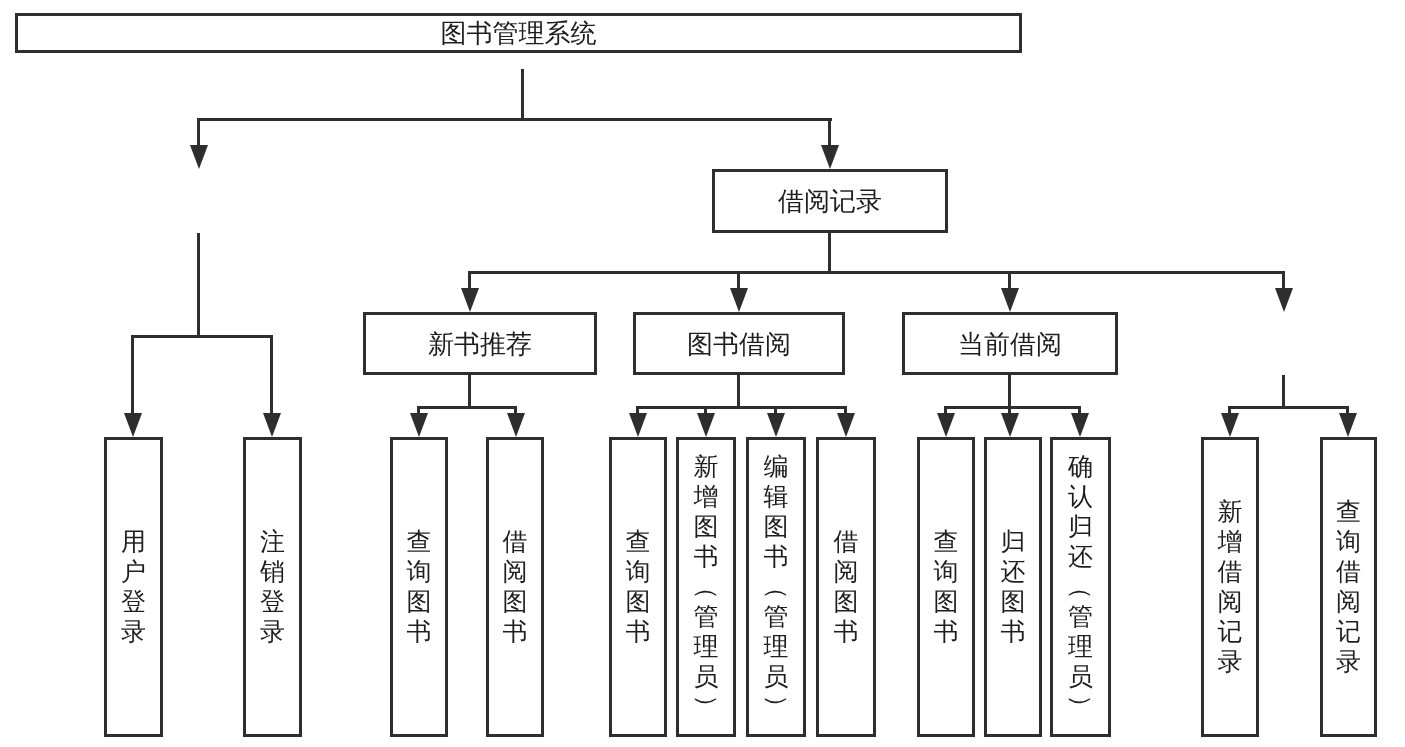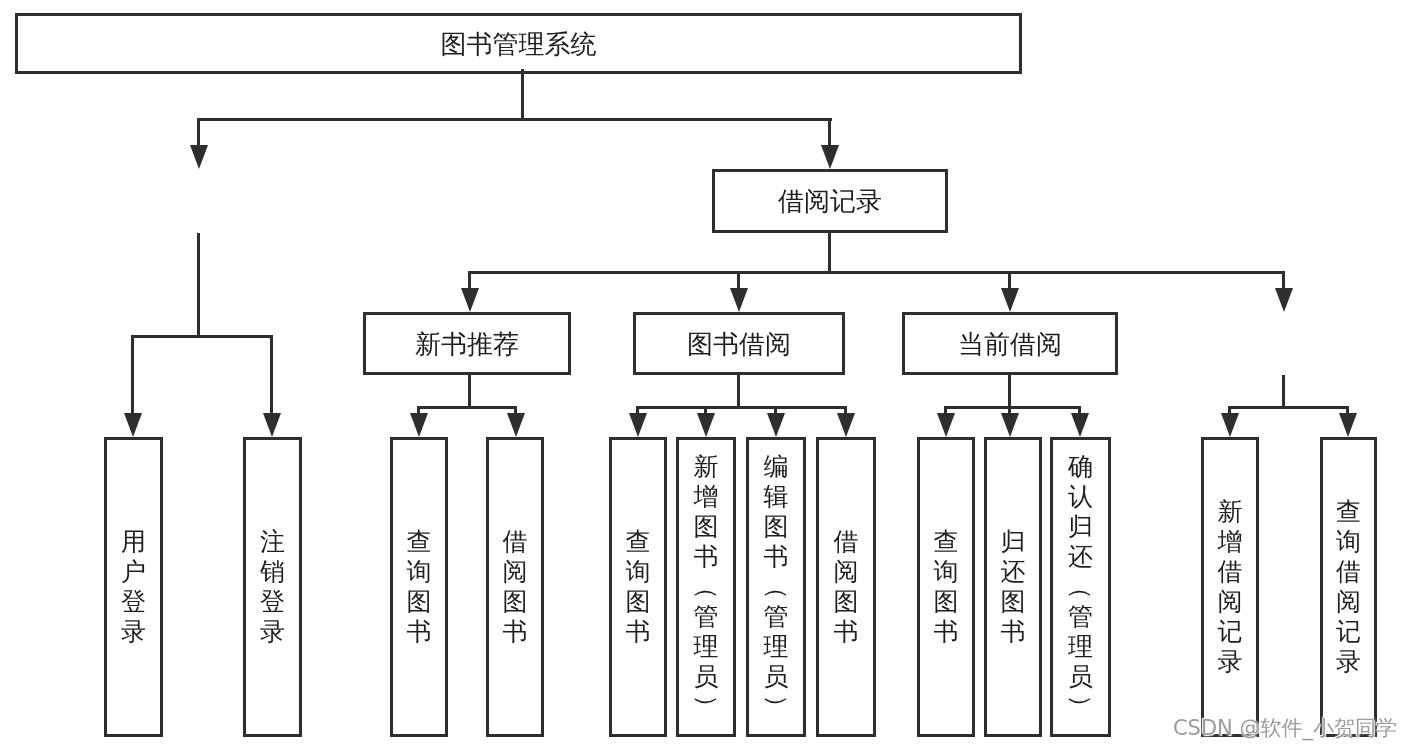--- a/index.html
+++ b/index.html
@@ -45,21 +45,21 @@
     color:var(--wm);
     text-shadow:1px 1px 1px #fff,-1px -1px 1px #fff,0 0 3px #fff;
     white-space:nowrap;
   }
 </style>
 </head>
 <body>
 
 <div class="canvas">
 
-  <div class="node h-node" style="left:15px;top:13px;width:1007px;height:61px;text-align:center;">
+  <div class="node h-node" style="left:15px;top:13px;width:1007px;height:40px;text-align:center;">
     <span>图书管理系统</span>
   </div>
 
   <div class="line" style="left:521px;top:69px;width:3px;height:52px;"></div>
   <div class="line" style="left:197px;top:118px;width:635px;height:3px;"></div>
   <div class="line" style="left:197px;top:118px;width:3px;height:45px;"></div>
   <div class="arrow" style="left:190px;top:145px;"></div>
   <div class="line" style="left:828px;top:118px;width:3px;height:45px;"></div>
   <div class="arrow" style="left:821px;top:145px;"></div>
 
@@ -78,21 +78,21 @@
   <div class="line" style="left:468px;top:271px;width:817px;height:3px;"></div>
   <div class="line" style="left:468px;top:271px;width:3px;height:22px;"></div>
   <div class="arrow" style="left:461px;top:288px;"></div>
   <div class="line" style="left:737px;top:271px;width:3px;height:22px;"></div>
   <div class="arrow" style="left:730px;top:288px;"></div>
   <div class="line" style="left:1008px;top:271px;width:3px;height:22px;"></div>
   <div class="arrow" style="left:1001px;top:288px;"></div>
   <div class="line" style="left:1282px;top:271px;width:3px;height:22px;"></div>
   <div class="arrow" style="left:1275px;top:288px;"></div>
 
-  <div class="node h-node" style="left:363px;top:312px;width:208px;height:63px;">
+  <div class="node h-node" style="left:363px;top:312px;width:234px;height:63px;">
     <span>新书推荐</span>
   </div>
   <div class="node h-node" style="left:633px;top:312px;width:212px;height:63px;">
     <span>图书借阅</span>
   </div>
   <div class="node h-node" style="left:902px;top:312px;width:216px;height:63px;">
     <span>当前借阅</span>
   </div>
 
   <div class="line" style="left:468px;top:375px;width:3px;height:34px;"></div>
@@ -250,15 +250,14 @@
       <div class="vtext">
         <span>查</span>
         <span>询</span>
         <span>借</span>
         <span>阅</span>
         <span>记</span>
         <span>录</span>
       </div>
     </div>
 
-  <div class="watermark">CSDN @软件_小贺同学</div>
 
 </div>
 
 </body></html>

